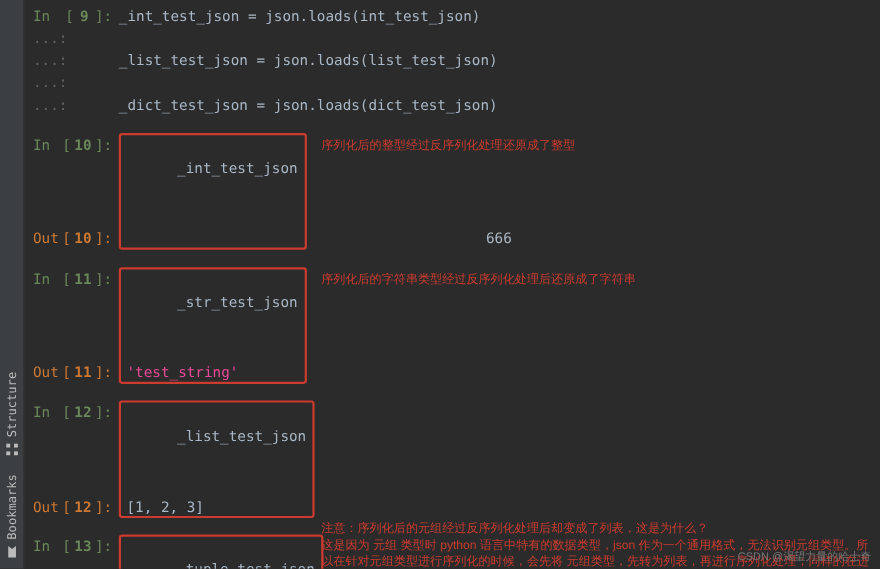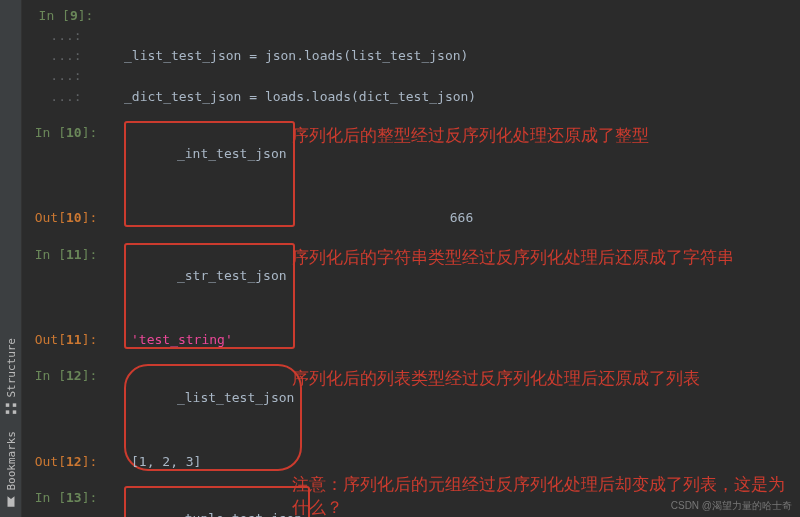--- a/index.html
+++ b/index.html
@@ -22,33 +22,33 @@
   writing-mode:vertical-rl;transform:rotate(180deg);
   color:#bbb;font-size:11px;padding:8px 2px;
   display:flex;align-items:center;gap:4px;
 }
 .tool-icon { width:14px;height:14px;fill:#bbb; }
 .editor {
   margin-left:22px;padding:6px 0 0 0;
   line-height:1.55;
 }
 .line { display:flex;padding:0 8px;white-space:pre; position:relative;}
-.prompt { display:flex;min-width:72px;justify-content:center;margin-right:22px;}
+.prompt { display:flex;min-width:72px;justify-content:space-between;margin-right:6px;}
 .in  { color:#6a8759; }
 .num { color:#6a8759;font-weight:bold; }
 .out { color:#cc7832; }
 .dots{ color:#606366; }
 .code{ flex:1;color:#a9b7c6; }
 .str { color:#ec4899; }
 .boxed {
   border:2px solid #cc3b2e;border-radius:3px;
   padding:1px 6px 1px 4px;display:inline-block;
 }
 .annot {
-  position:absolute;color:#cc3b2e;font-family:sans-serif;font-size:17px;
+  position:absolute;color:#cc3b2e;font-family:sans-serif;font-size:11px;
   line-height:1.35;max-width:520px;
 }
 .watermark{
   position:absolute;right:8px;bottom:4px;
   color:#777;font-size:10px;font-family:sans-serif;
 }
 .gap { height:16px; }
 </style>
 </head>
 <body>
@@ -68,34 +68,35 @@
         <path d="M4 2h8v12l-4-3-4 3z"></path>
       </svg>
     <span>Bookmarks</span>
   </div>
 </div>
 
 <div class="editor">
 
   <div class="line">
     <span class="prompt"><span class="in">In</span><span class="in"> [</span><span class="num">9</span><span class="in">]:</span></span>
+    <span class="code">_int_test_json = json.loads(int_test_json)</span>
   </div>
   <div class="line">
     <span class="prompt"><span class="dots">...:</span></span>
   </div>
   <div class="line">
     <span class="prompt"><span class="dots">...:</span></span>
     <span class="code">_list_test_json = json.loads(list_test_json)</span>
   </div>
   <div class="line">
     <span class="prompt"><span class="dots">...:</span></span>
   </div>
   <div class="line">
     <span class="prompt"><span class="dots">...:</span></span>
-    <span class="code">_dict_test_json = loads.loads(dict_test_json)</span>
+    <span class="code">_dict_test_json = json.loads(dict_test_json)</span>
   </div>
 
   <div class="gap"></div>
 
   <div class="line">
     <span class="prompt"><span class="in">In</span><span class="in"> [</span><span class="num">10</span><span class="in">]:</span></span>
     <span class="boxed" style="margin-top:-2px;">
       <span class="code">_int_test_json</span><br>
       <span style="visibility:hidden">x</span>
     </span>
@@ -118,25 +119,24 @@
   </div>
   <div class="line" style="margin-top:-19px;">
     <span class="prompt"><span class="out">Out</span><span class="out">[</span><span class="out" style="font-weight:bold;">11</span><span class="out">]:</span></span>
     <span class="code str" style="margin-left:7px;">'test_string'</span>
   </div>
 
   <div class="gap"></div>
 
   <div class="line">
     <span class="prompt"><span class="in">In</span><span class="in"> [</span><span class="num">12</span><span class="in">]:</span></span>
-    <span class="boxed" style="margin-top:-2px;border-radius:24px;">
+    <span class="boxed" style="margin-top:-2px;">
       <span class="code">_list_test_json</span><br>
       <span style="visibility:hidden">x</span>
     </span>
-    <span class="annot" style="left:270px;top:2px;">序列化后的列表类型经过反序列化处理后还原成了列表</span>
   </div>
   <div class="line" style="margin-top:-19px;">
     <span class="prompt"><span class="out">Out</span><span class="out">[</span><span class="out" style="font-weight:bold;">12</span><span class="out">]:</span></span>
     <span class="code" style="margin-left:7px;">[1, 2, 3]</span>
   </div>
 
   <div class="gap"></div>
 
   <div class="line">
     <span class="prompt"><span class="in">In</span><span class="in"> [</span><span class="num">13</span><span class="in">]:</span></span>

